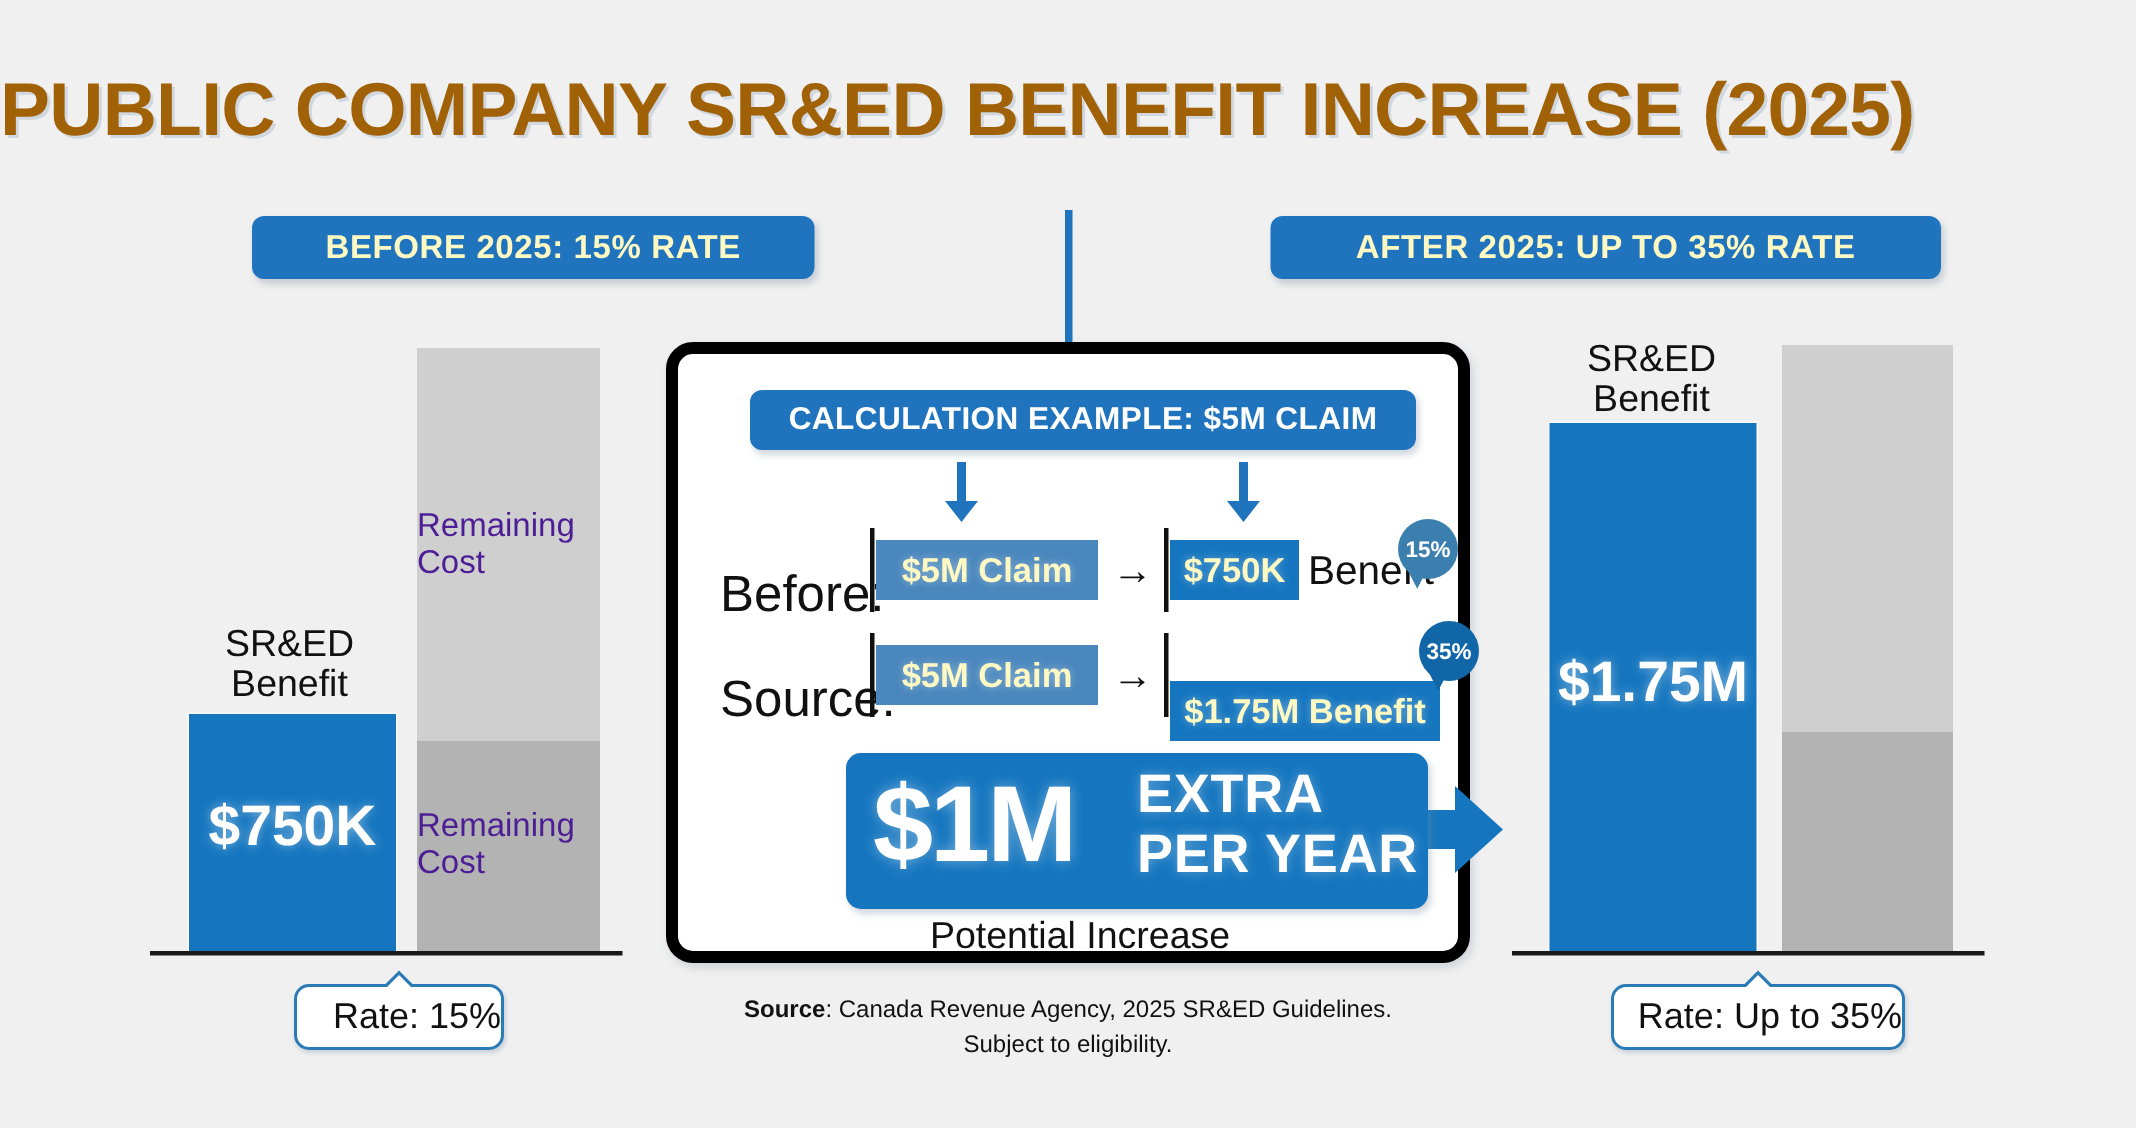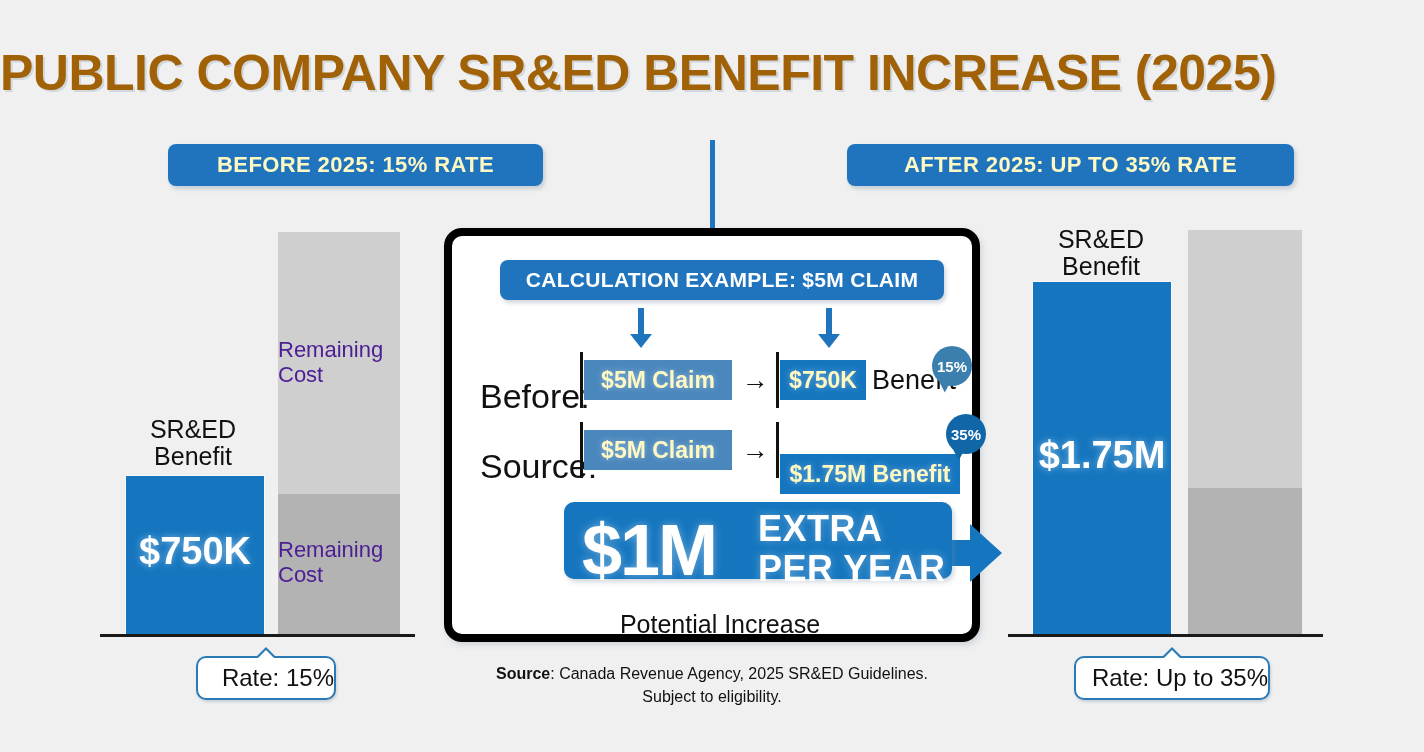--- a/index.html
+++ b/index.html
@@ -304,21 +304,21 @@
       </div>
     </div>
 
     <div class="big-arrow" style="left:470px;top:0;">
       <div style="position:absolute;left:0;top:288px;width:84px;height:58px;">
         <div class="shaft"></div>
           <div class="head"></div>
       </div>
     </div>
 
-    <div class="extra-box" style="left:112px;top:266px;width:388px;height:77px;">
+    <div class="extra-box" style="left:112px;top:266px;width:388px;height:104px;">
       <div class="extra-amount">$1M</div>
       <div class="extra-l1">EXTRA</div>
       <div class="extra-l2">PER YEAR</div>
     </div>
 
     <div class="potential" style="top:374px;">Potential Increase</div>
   </div>
 
   <div class="source">
     <span style="font-weight:bold;">Source</span><span>: Canada Revenue Agency, 2025 SR&amp;ED Guidelines.</span><br>

